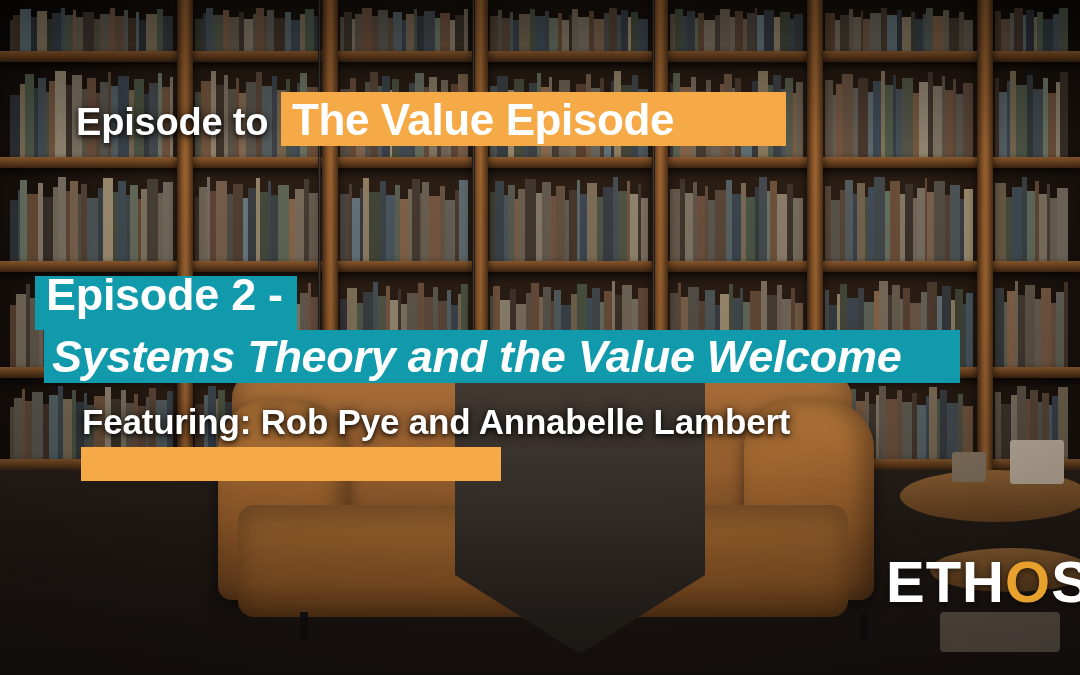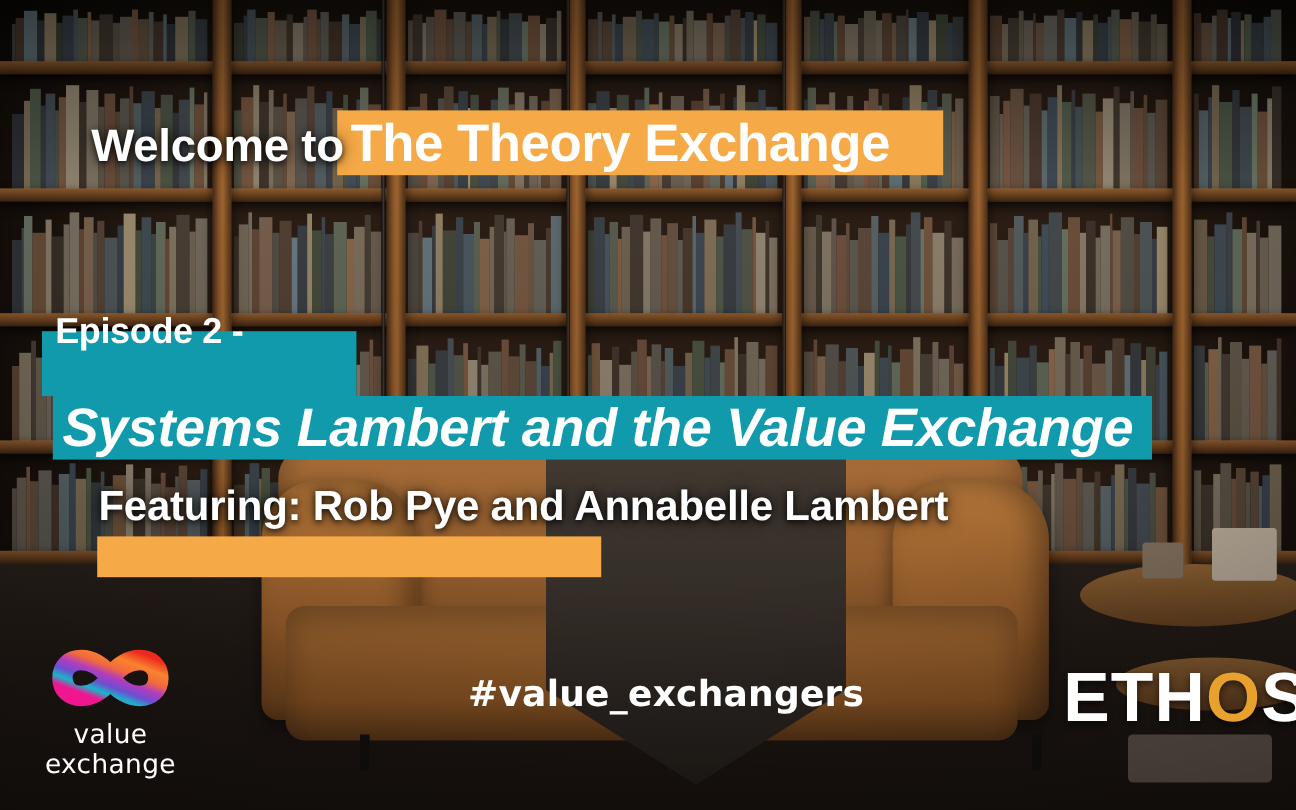--- a/index.html
+++ b/index.html
@@ -114,21 +114,21 @@
   #show-title {
     position:absolute; left:292px; top:98px; font-size:44px; letter-spacing:-.4px;
   }
 
   #tagline { position:absolute; left:82px; top:190px; font-size:38px; letter-spacing:-.3px; }
 
   #ep-band-1 {
     position:absolute; left:35px; top:276px; width:262px; height:54px;
     background:var(--teal);
   }
-  #ep-line-1 { position:absolute; left:46px; top:262px; font-size:30px; letter-spacing:-.3px; }
+  #ep-line-1 { position:absolute; left:46px; top:272px; font-size:45px; letter-spacing:-.3px; }
 
   #ep-band-2 {
     position:absolute; left:44px; top:330px; width:916px; height:53px;
     background:var(--teal);
   }
   #ep-line-2 {
     position:absolute; left:52px; top:334px; font-size:45px; font-style:italic;
     letter-spacing:-.3px;
   }
 
@@ -973,52 +973,33 @@
     <div class="clutter" style="left:1010px;top:440px;width:54px;height:44px;background:#c8b9a6"></div>
     <div class="clutter" style="left:952px;top:452px;width:34px;height:30px;background:#8d7b66"></div>
     <div class="clutter" style="left:940px;top:612px;width:120px;height:40px;background:#6f6256;border-radius:4px"></div>
 
     <div class="grade"></div>
   </div>
 
   <div class="layer">
 
     <div id="title-band"></div>
-    <div id="welcome-to" class="cond shadowtext">Welcome to</div>
-    <div id="show-title" class="cond">The Theory Exchange</div>
+    <div id="welcome-to" class="cond shadowtext">Episode to</div>
+    <div id="show-title" class="cond">The Value Episode</div>
 
 
     <div id="ep-band-1"></div>
     <div id="ep-line-1" class="cond">Episode 2 -</div>
 
     <div id="ep-band-2"></div>
-    <div id="ep-line-2" class="cond">Systems Lambert and the Value Exchange</div>
+    <div id="ep-line-2" class="cond">Systems Theory and the Value Welcome</div>
 
     <div id="featuring" class="cond shadowtext">Featuring: Rob Pye and Annabelle Lambert</div>
 
     <div id="guest-band"></div>
 
-    <div id="hashtag">#value_exchangers</div>
-
-
-    <div id="ve-logo">
-      <svg width="168" height="74" viewBox="0 0 168 74">
-        <defs>
-          <linearGradient id="infg" x1="0" y1="1" x2="1" y2="0">
-            <stop offset="0.00" stop-color="#F0168F"></stop>
-            <stop offset="0.14" stop-color="#F0168F"></stop>
-            <stop offset="0.26" stop-color="#18B6C8"></stop>
-            <stop offset="0.38" stop-color="#6C4FD0"></stop>
-            <stop offset="0.52" stop-color="#B03CC0"></stop>
-            <stop offset="0.66" stop-color="#F26A3C"></stop>
-            <stop offset="0.82" stop-color="#F8832F"></stop>
-            <stop offset="1.00" stop-color="#EE2A1E"></stop>
-          </linearGradient>
-        </defs>
-        <path d="M44 37 C44 17, 72 17, 84 37 C96 57, 124 57, 124 37 C124 17, 96 17, 84 37 C72 57, 44 57, 44 37 Z" fill="none" stroke="url(#infg)" stroke-width="17" stroke-linecap="round"></path>
-      </svg>
-      <div id="ve-wordmark">value exchange</div>
-    </div>
+
+
 
     <div id="ethos-logo"><span>ETH</span><span class="o">O</span><span>S</span></div>
 
   </div>
 </div>
 
 </body></html>

